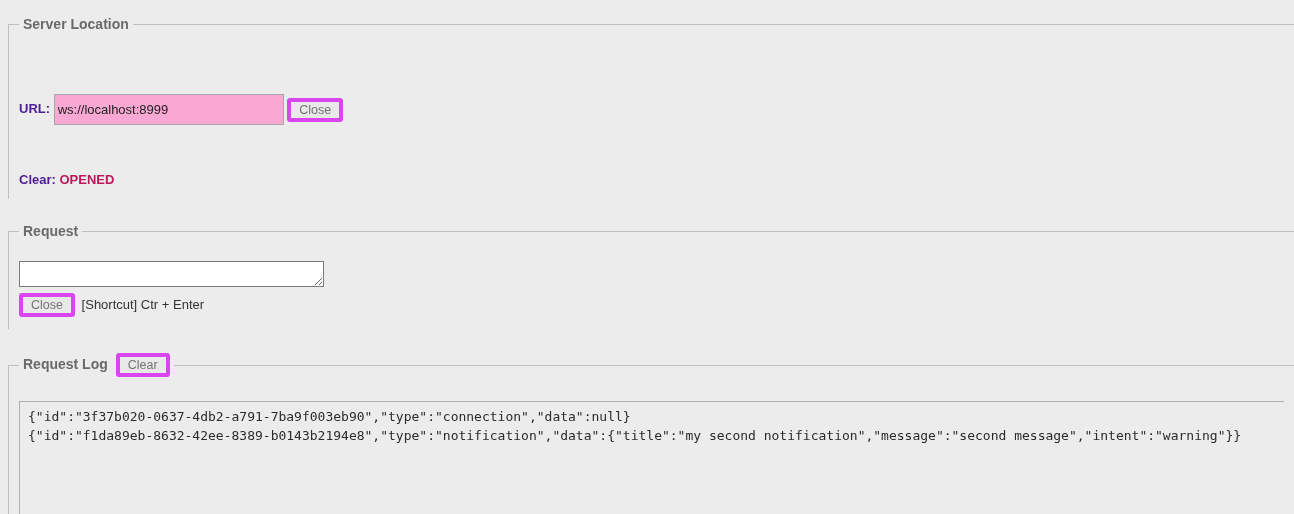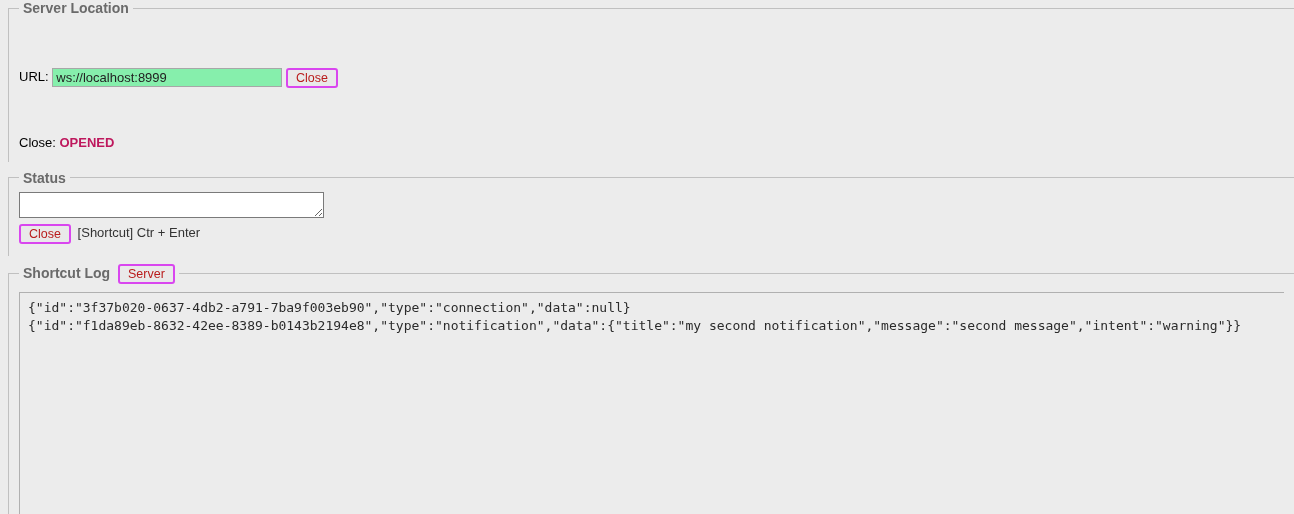--- a/index.html
+++ b/index.html
@@ -22,55 +22,55 @@
       padding: 6px 10px 10px 10px;
       background: #ececec;
     }
     fieldset.log-fieldset {
       margin-bottom: 0;
       padding-bottom: 4px;
     }
     legend {
       font-weight: bold;
       color: #6a6a6a;
-      padding: 0 4px;
+      padding: 16px 4px;
       font-size: 14px;
     }
     legend button {
       vertical-align: middle;
       margin-left: 4px;
     }
     .row {
       margin: 2px 0;
     }
     .label {
-      font-weight: normal;
-      color: #000000;
+      font-weight: bold;
+      color: #4c1d95;
       display: inline-block;
       margin-top: 45px;
     }
     input[type="text"].url-input {
       width: 230px;
       font-family: Arial, sans-serif;
       font-size: 13px;
       padding: 1px 3px;
       border: 1px solid #a7a7a7;
-      background: #86efac;
+      background: #f9a8d4;
       color: #222;
-      height: 19px;
+      height: 31px;
       vertical-align: middle;
     }
     button {
       font-family: Arial, sans-serif;
       font-size: 12.5px;
       padding: 1px 8px;
-      border: 2px solid #d946ef;
+      border: 4px solid #d946ef;
       background: #e9e9e9;
       border-radius: 3px;
-      color: #b91c1c;
+      color: #737373;
       cursor: pointer;
       vertical-align: middle;
     }
     .status-value {
       font-weight: bold;
       color: #be185d;
     }
     textarea.request-input {
       width: 305px;
       height: 26px;
@@ -110,33 +110,33 @@
 <body>
 
 <fieldset>
   <legend>Server Location</legend>
   <div class="row">
     <span class="label">URL:</span>
     <input type="text" class="url-input" value="ws://localhost:8999" style="">
     <button>Close</button>
   </div>
   <div class="row">
-    <span class="label">Close:</span>
+    <span class="label">Clear:</span>
     <span class="status-value">OPENED</span>
   </div>
 </fieldset>
 
 <fieldset>
-  <legend>Status</legend>
+  <legend>Request</legend>
   <textarea class="request-input" style=""></textarea>
   <div class="row">
     <button>Close</button>
     <span class="shortcut-hint">[Shortcut] Ctr + Enter</span>
   </div>
 </fieldset>
 
 <fieldset class="log-fieldset">
   <legend>
-    <span>Shortcut Log</span>
-    <button>Server</button>
+    <span>Request Log</span>
+    <button>Clear</button>
   </legend>
   <div class="log-box" id="log-box"><div class="log-line">{"id":"3f37b020-0637-4db2-a791-7ba9f003eb90","type":"connection","data":null}</div><div class="log-line">{"id":"f1da89eb-8632-42ee-8389-b0143b2194e8","type":"notification","data":{"title":"my second notification","message":"second message","intent":"warning"}}</div></div>
 </fieldset>
 
 </body></html>

